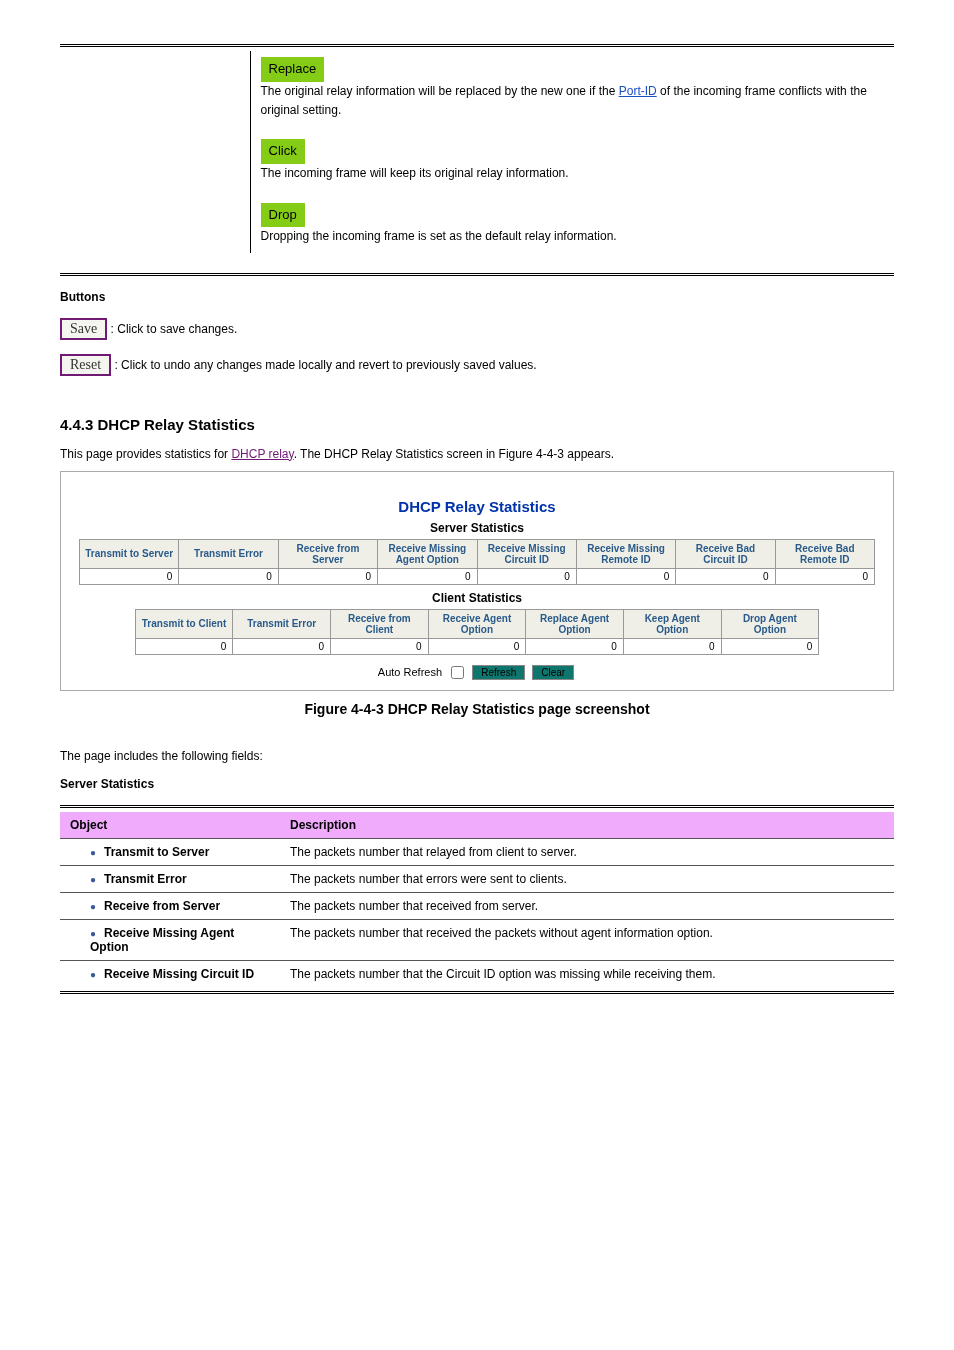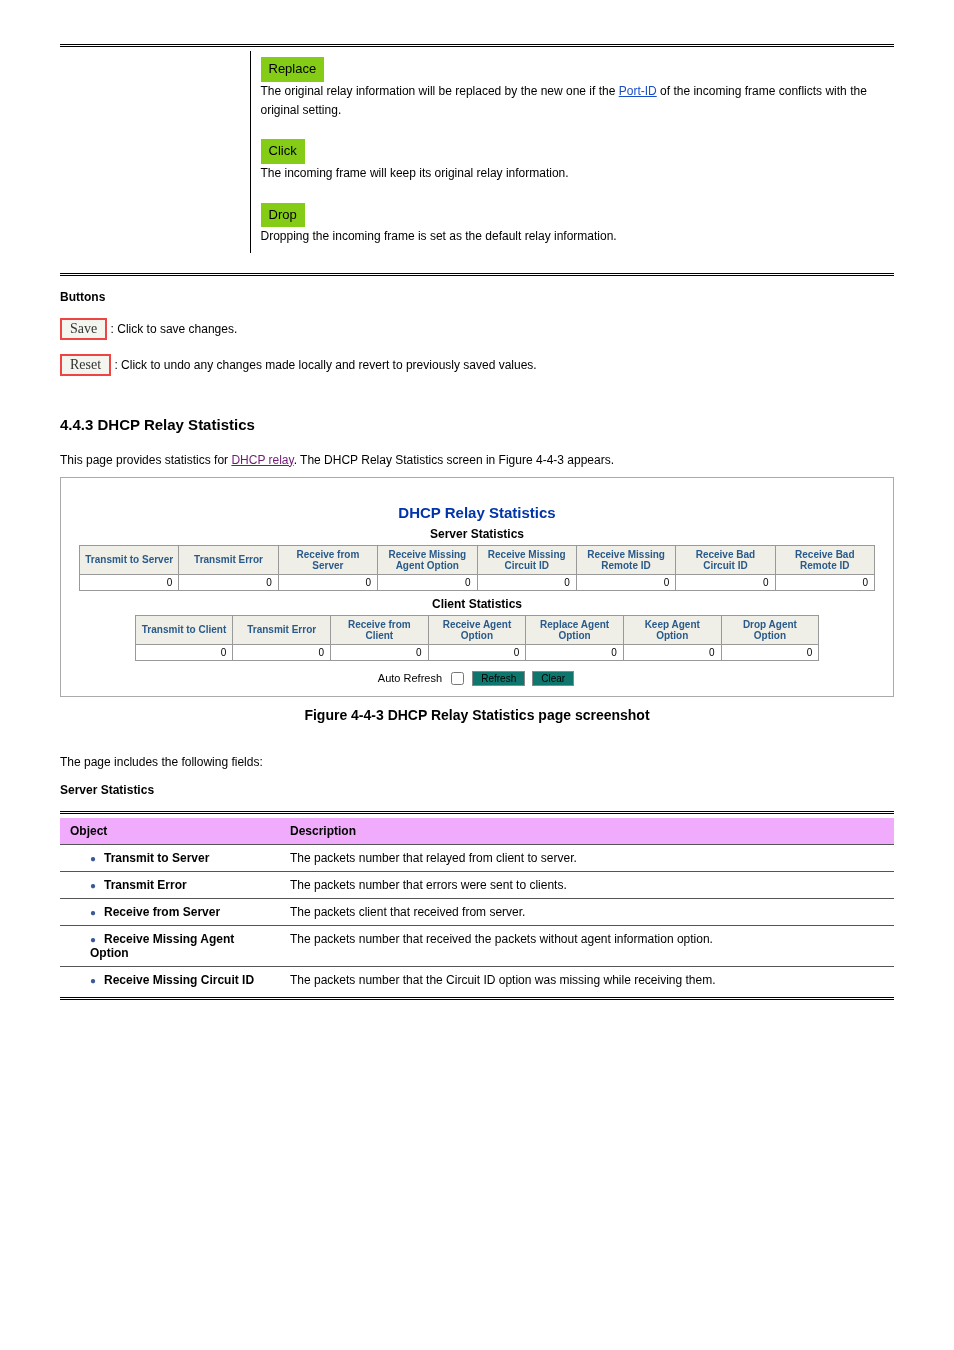--- a/index.html
+++ b/index.html
@@ -31,28 +31,28 @@
   }
   .grey-pill {
     display: inline-block;
     background: #84cc16;
     padding: 2px 8px;
     font-size: 13px;
   }
   .body-text { margin: 14px 0; font-size: 12px; }
   .btn-img {
     display: inline-block;
-    border: 2px solid #ef4444;
+    border: 2px solid #701a75;
     background: #f5f5f0;
     font-family: "Times New Roman", serif;
     font-size: 14px;
     padding: 1px 8px;
     color: #333;
   }
-  .section-heading { font-size: 15px; font-weight: bold; margin: 40px 0 20px; }
+  .section-heading { font-size: 15px; font-weight: bold; margin: 40px 0 14px; }
   .section-sub { font-size: 12px; margin-bottom: 10px; }
   .fig-wrap { border: 1px solid #aaa; padding: 20px 18px 10px; width: 100%; }
   .fig-title { color: #0033aa; font-weight: bold; font-size: 15px; text-align: center; margin-bottom: 6px; margin-top: 6px; }
   .fig-subtitle { text-align: center; font-weight: bold; font-size: 12px; margin: 6px 0 4px; }
   .stat-table {
     border-collapse: collapse;
     width: 100%;
     font-size: 10px;
     table-layout: fixed;
   }
@@ -209,21 +209,21 @@
     <tr class="row-sep">
         <td class="obj"><span class="bullet">●</span><b>Transmit to Server</b></td>
         <td>The packets number that relayed from client to server.</td>
       </tr>
     <tr class="row-sep">
         <td class="obj"><span class="bullet">●</span><b>Transmit Error</b></td>
         <td>The packets number that errors were sent to clients.</td>
       </tr>
     <tr class="row-sep">
         <td class="obj"><span class="bullet">●</span><b>Receive from Server</b></td>
-        <td>The packets client that received from server.</td>
+        <td>The packets number that received from server.</td>
       </tr>
     <tr class="row-sep">
         <td class="obj"><span class="bullet">●</span><b>Receive Missing Agent Option</b></td>
         <td>The packets number that received the packets without agent information option.</td>
       </tr>
     <tr>
         <td class="obj"><span class="bullet">●</span><b>Receive Missing Circuit ID</b></td>
         <td>The packets number that the Circuit ID option was missing while receiving them.</td>
       </tr>
   </tbody>

